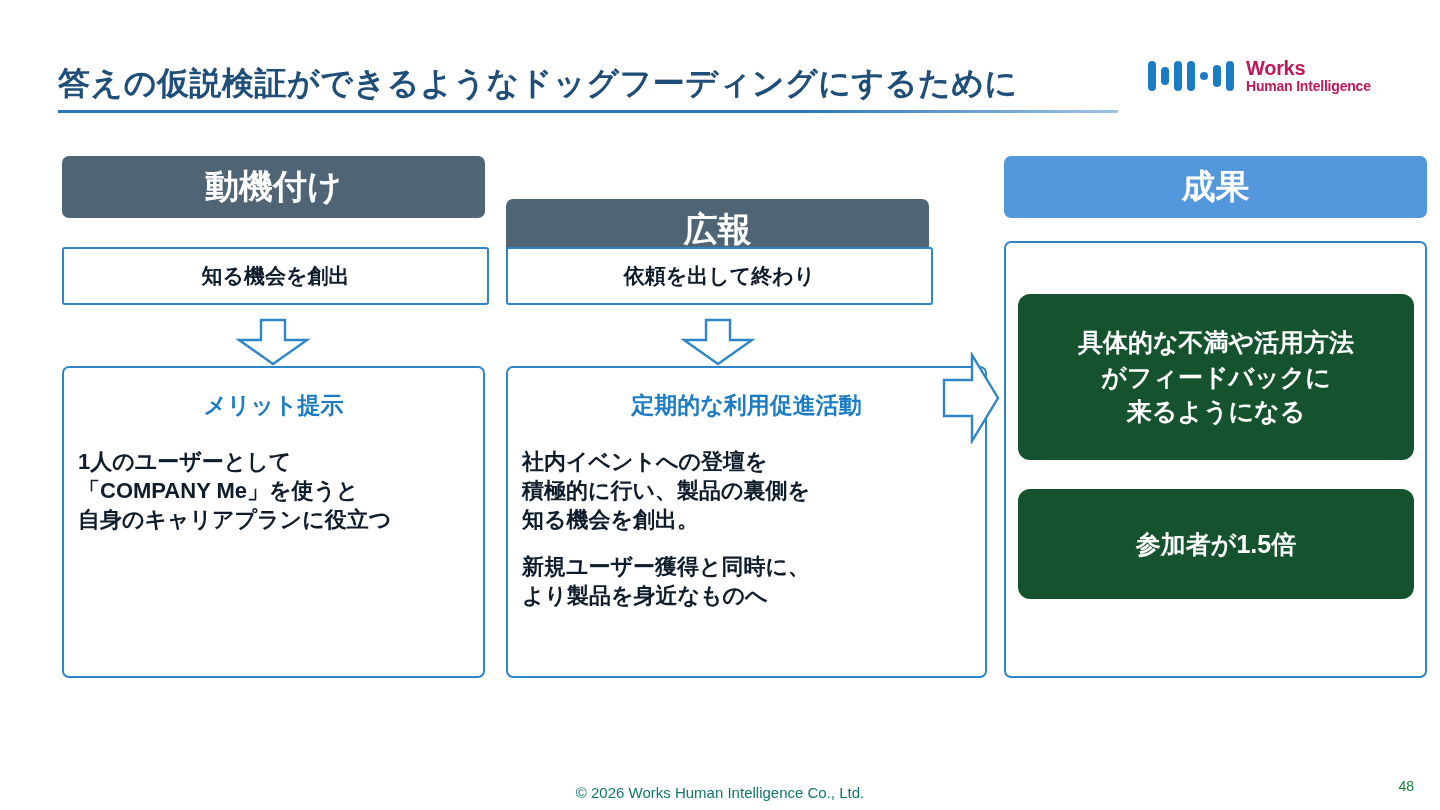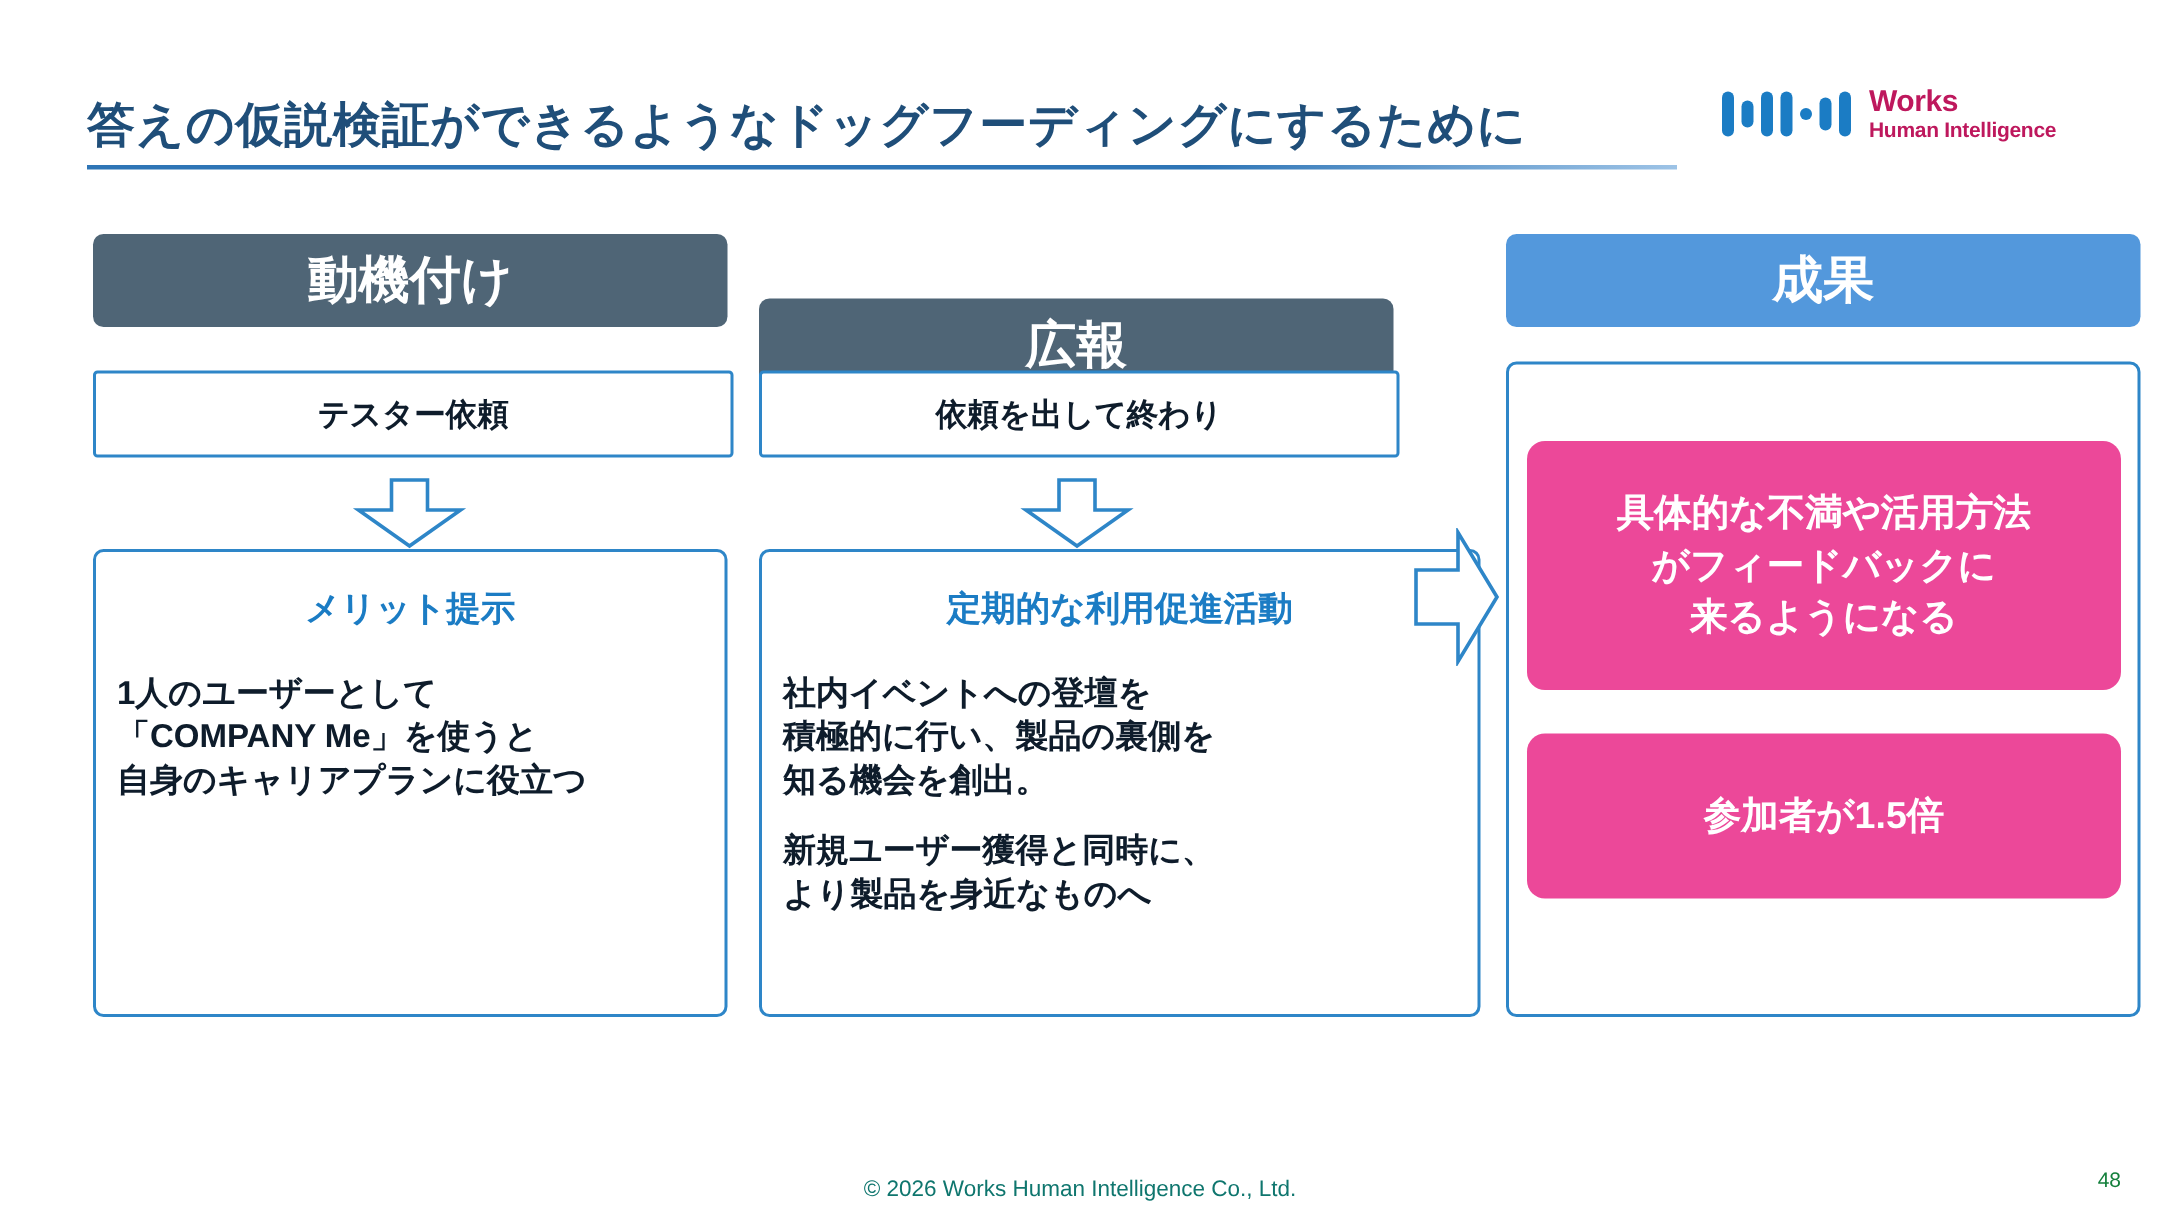--- a/index.html
+++ b/index.html
@@ -144,21 +144,21 @@
     line-height: 1.32;
     margin: 26px 0 0 14px;
     white-space: pre-line;
   }
   .content-body.second {
     margin-top: 18px;
   }
 
   .result-card {
     position: absolute;
-    background: #ec4899;
+    background: #14532d;
     border-radius: 12px;
     display: flex;
     align-items: center;
     justify-content: center;
     text-align: center;
     color: #ffffff;
     font-size: 25px;
     font-weight: bold;
     line-height: 1.38;
     white-space: pre-line;
@@ -204,21 +204,21 @@
       <div class="l1">Works</div>
       <div class="l2">Human Intelligence</div>
     </div>
   </div>
 
   <div class="col-header dark" style="left:62px; top:156px; width:423px;">
     <span>動機付け</span>
   </div>
 
   <div class="step-box" style="left:62px; top:247px; width:423px;">
-    <span>テスター依頼</span>
+    <span>知る機会を創出</span>
   </div>
 
   <div class="arrow-down" style="left:235px; top:318px;">
     <svg viewBox="0 0 76 48" width="76" height="48" aria-hidden="true">
       <polygon points="26,2 50,2 50,22 72,22 38,46 4,22 26,22" fill="#ffffff" stroke="#2E86C8" stroke-width="2.4" stroke-linejoin="miter"></polygon>
     </svg>
   </div>
 
   <div class="content-box" style="left:62px; top:366px; width:423px; height:312px;">
     <div class="content-head">メリット提示</div>

